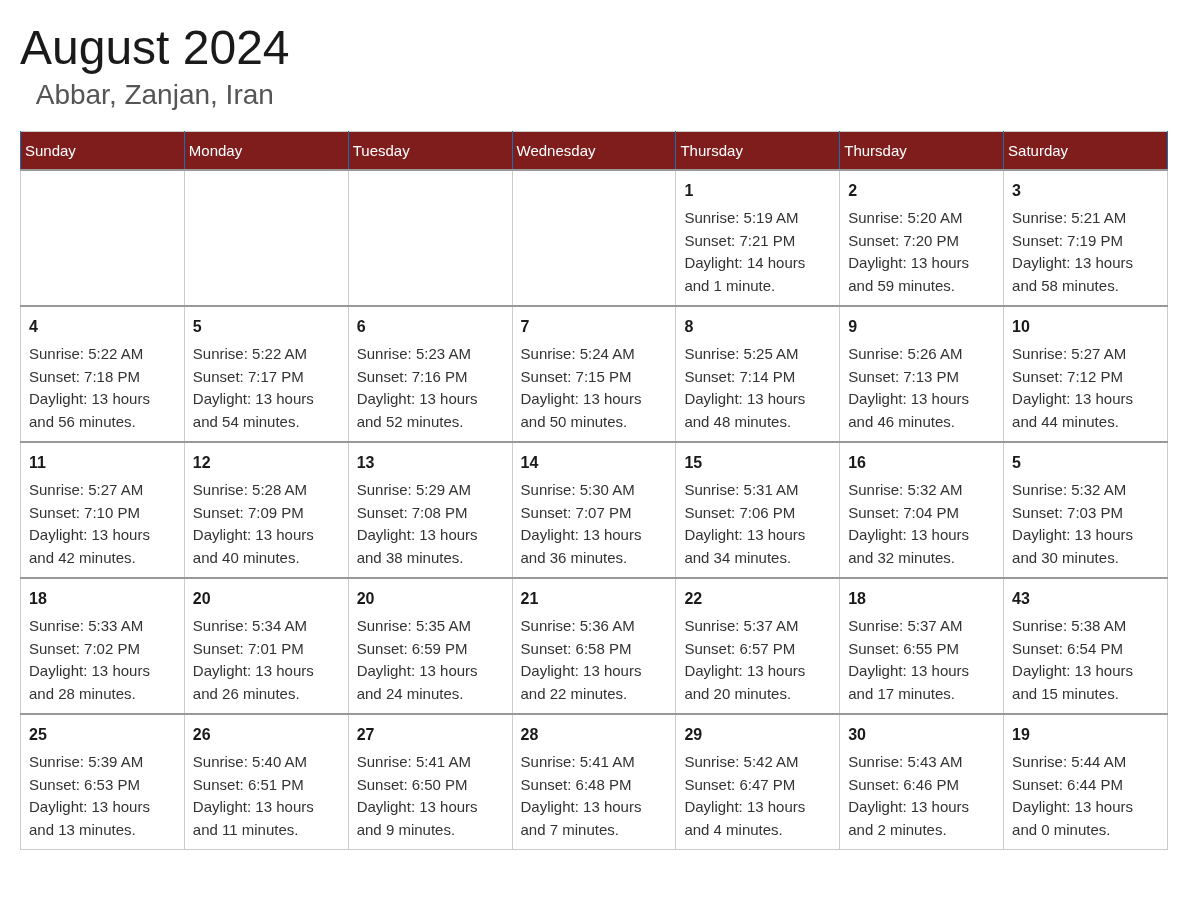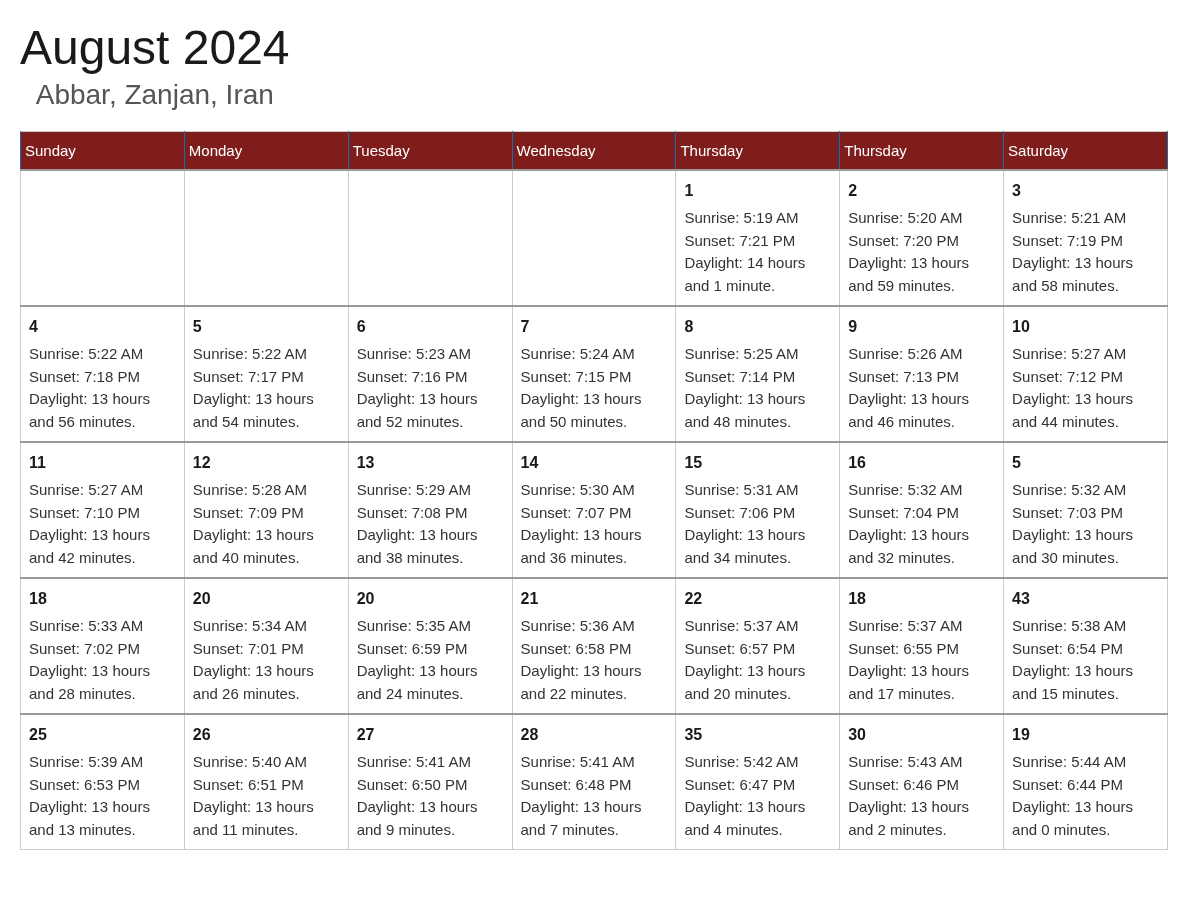--- a/index.html
+++ b/index.html
@@ -246,21 +246,21 @@
         </td>
         <td>
           <span class="day-num">27</span>
           <div class="sun-info">Sunrise: 5:41 AM<br>Sunset: 6:50 PM<br>Daylight: 13 hours and 9 minutes.</div>
         </td>
         <td>
           <span class="day-num">28</span>
           <div class="sun-info">Sunrise: 5:41 AM<br>Sunset: 6:48 PM<br>Daylight: 13 hours and 7 minutes.</div>
         </td>
         <td>
-          <span class="day-num">35</span>
+          <span class="day-num">29</span>
           <div class="sun-info">Sunrise: 5:42 AM<br>Sunset: 6:47 PM<br>Daylight: 13 hours and 4 minutes.</div>
         </td>
         <td>
           <span class="day-num">30</span>
           <div class="sun-info">Sunrise: 5:43 AM<br>Sunset: 6:46 PM<br>Daylight: 13 hours and 2 minutes.</div>
         </td>
         <td>
           <span class="day-num">19</span>
           <div class="sun-info">Sunrise: 5:44 AM<br>Sunset: 6:44 PM<br>Daylight: 13 hours and 0 minutes.</div>
         </td>

